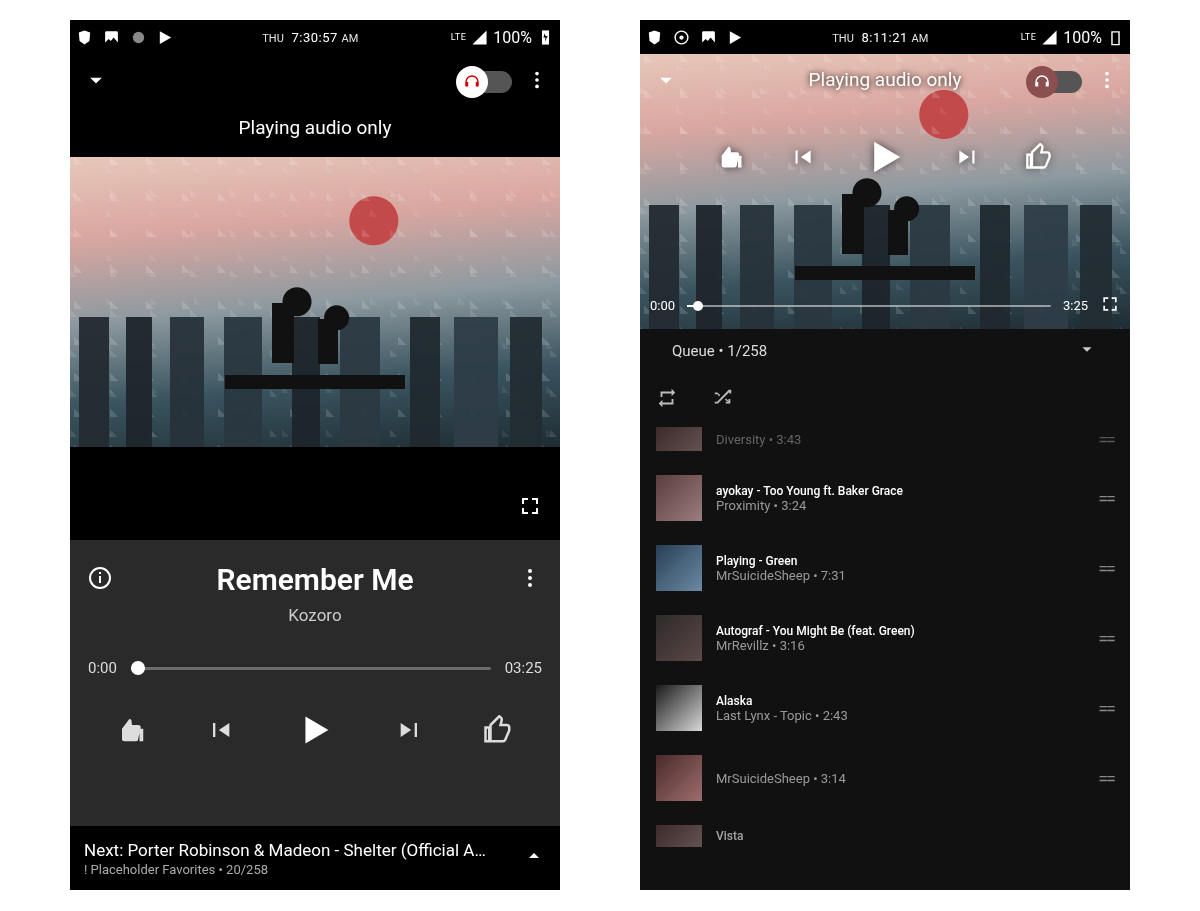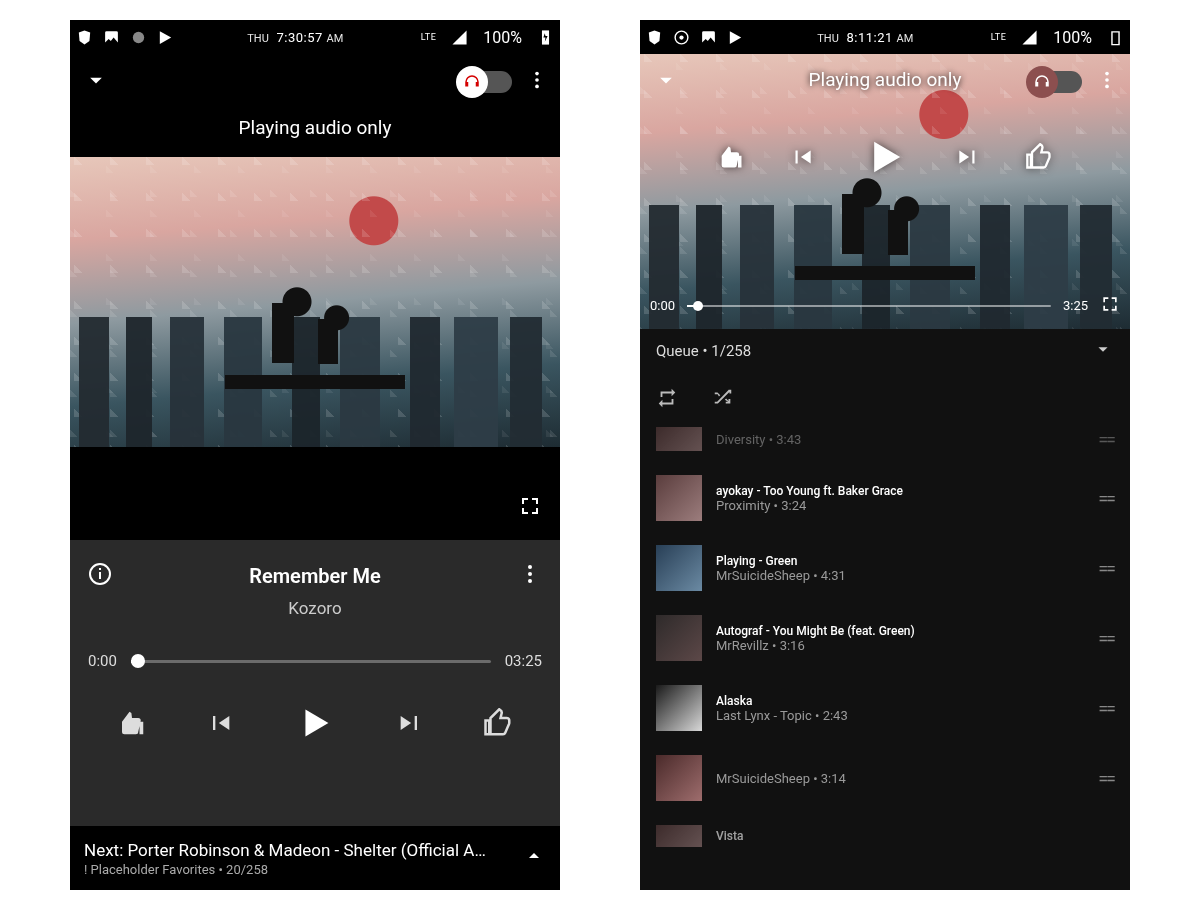--- a/index.html
+++ b/index.html
@@ -24,21 +24,21 @@
     height: 34px;
     background: #000;
     display: flex;
     align-items: center;
     justify-content: space-between;
     padding: 0 6px;
     font-size: 15px;
     color: #fff;
   }
   .sb-left { display: flex; align-items: center; gap: 10px; }
-  .sb-right { display: flex; align-items: center; gap: 15px; }
+  .sb-right { display: flex; align-items: center; gap: 5px; }
   .sb-ico { width: 17px; height: 17px; fill: #fff; }
   .sb-time { font-size: 13px; letter-spacing: .5px; }
   .sb-day { font-size: 11px; opacity:.9; margin-right:4px; }
   .sb-lte { font-size: 9px; letter-spacing:.5px; }
   .sb-bat { font-size:16px; }
 
   
   .app-header {
     height: 56px;
     background: #000;
@@ -123,21 +123,21 @@
 
   
   .panel {
     background:#2a2a2a;
     flex:1;
     display:flex; flex-direction:column;
     padding: 22px 18px 10px;
   }
   .title-row{ display:flex; align-items:center; justify-content:space-between; }
   .info-ico svg, .title-kebab svg{ fill:#fff; width:24px; height:24px; }
-  .song-title{ font-size:20px; font-weight:600; text-align:center; flex:1; }
+  .song-title{ font-size:30px; font-weight:600; text-align:center; flex:1; }
   .artist{ text-align:center; font-size:17px; color:#ccc; margin-top:8px; }
   .timeline{ display:flex; align-items:center; gap:14px; margin-top:34px; }
   .t-cur,.t-dur{ font-size:15px; color:#ddd; }
   .track{ flex:1; height:3px; background:#6b6b6b; position:relative; border-radius:2px; }
   .track-fill{ position:absolute; left:0; top:0; height:100%; width:2%; background:#fff; }
   .track-knob{ position:absolute; left:2%; top:50%; transform:translate(-50%,-50%); width:14px; height:14px; border-radius:50%; background:#fff; }
   .controls{ display:flex; align-items:center; justify-content:space-around; margin-top:30px; }
   .ctrl svg{ fill:#ddd; }
   .ctrl.play svg{ fill:#fff; }
   .ctrl{ cursor:pointer; }
@@ -167,21 +167,21 @@
     display:flex; align-items:center; gap:12px; z-index:3;
     font-size:13px;
   }
   .overlay-timeline .track{ background:rgba(255,255,255,.5); height:2px; }
   .overlay-timeline .track-knob{ width:10px; height:10px; }
   .overlay-timeline .fs svg{ width:20px; height:20px; fill:#fff; }
 
   
   .queue-header{
     background:#111; height:44px; display:flex; align-items:center;
-    justify-content:space-between; padding:0 16px; font-size:15px; color:#ddd;
+    justify-content:space-between; padding:0 32px; font-size:15px; color:#ddd;
   }
   .queue-tools{
     display:flex; gap:34px; padding:14px 16px; background:#111;
   }
   .queue-tools svg{ width:22px; height:22px; fill:#bbb; }
   .queue-list{ flex:1; background:#111; overflow:hidden; padding:0 2px; }
   .qi{ display:flex; align-items:center; gap:14px; padding:12px 14px; }
   .qi.partial-top{ padding-top:0; }
   .qi-thumb{ width:46px; height:46px; background:linear-gradient(135deg,#5a3d3d,#9c7d7d); border:0; flex-shrink:0; }
   .qi-thumb.t2{ background:linear-gradient(135deg,#283f56,#6b8aa3); }
@@ -462,21 +462,21 @@
       <div class="qi-text">
         <div class="qi-title">ayokay - Too Young ft. Baker Grace</div>
         <div class="qi-sub">Proximity • 3:24</div>
       </div>
       <div class="qi-handle">==</div>
     </div>
     <div class="qi">
       <div class="qi-thumb t2"></div>
       <div class="qi-text">
         <div class="qi-title">Playing - Green</div>
-        <div class="qi-sub">MrSuicideSheep • 4:31</div>
+        <div class="qi-sub">MrSuicideSheep • 7:31</div>
       </div>
       <div class="qi-handle">==</div>
     </div>
     <div class="qi">
       <div class="qi-thumb t3"></div>
       <div class="qi-text">
         <div class="qi-title">Autograf - You Might Be (feat. Green)</div>
         <div class="qi-sub">MrRevillz • 3:16</div>
       </div>
       <div class="qi-handle">==</div>

